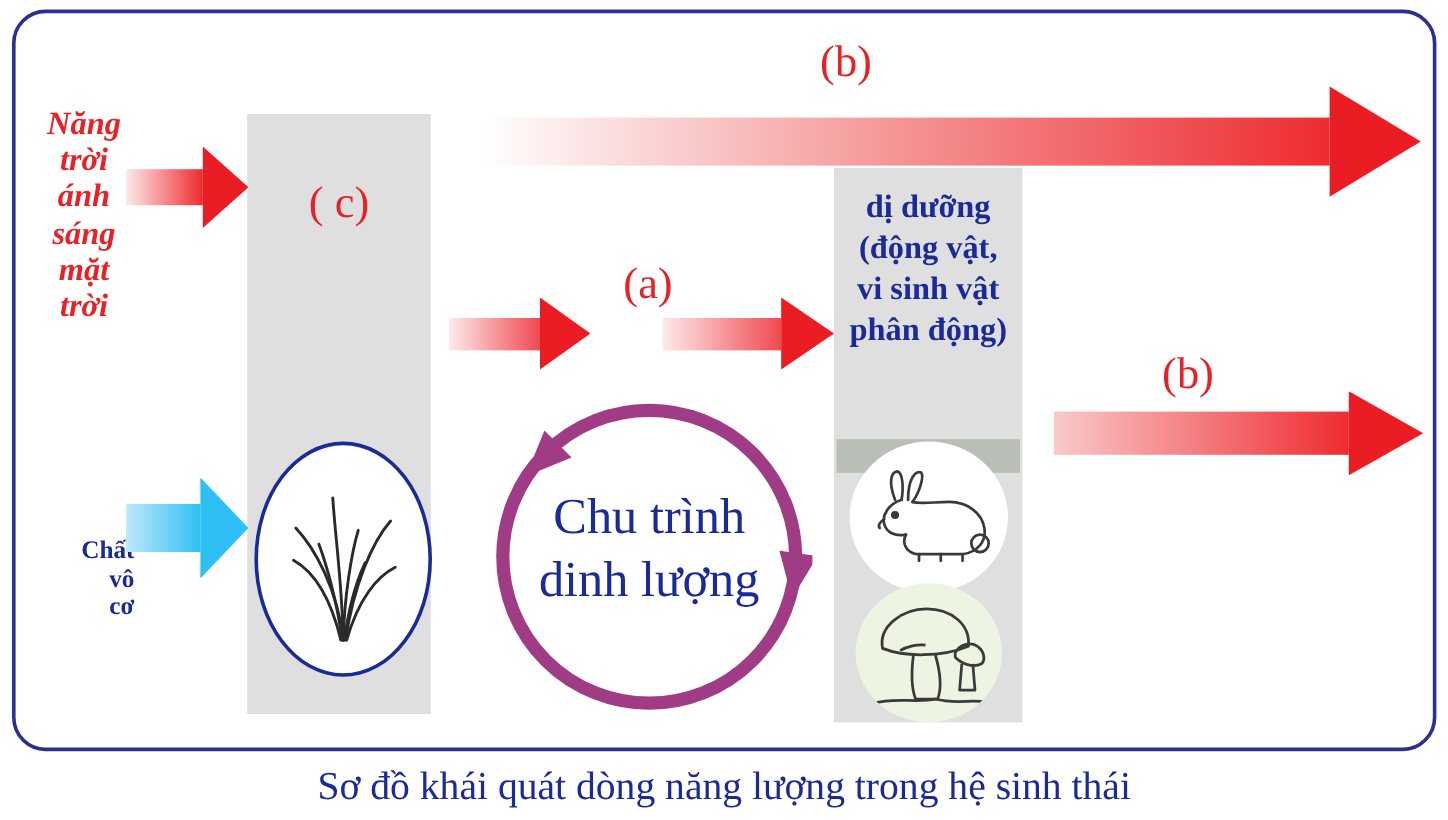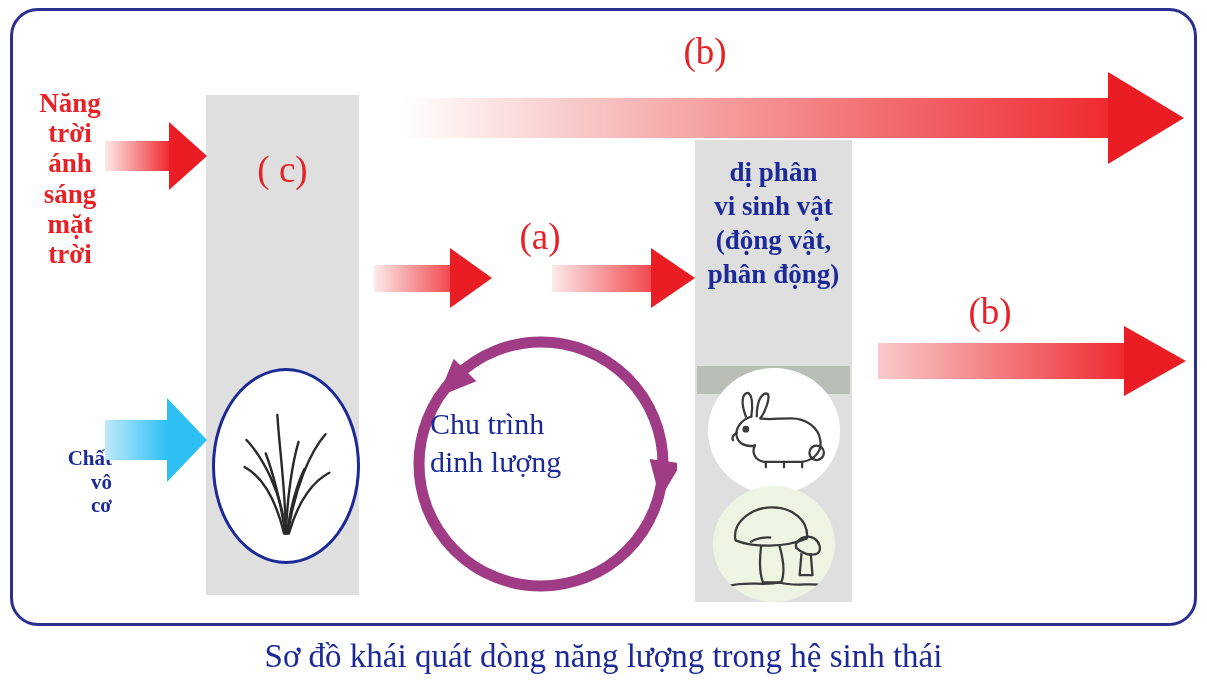--- a/index.html
+++ b/index.html
@@ -3,24 +3,24 @@
 <meta charset="utf-8">
 <style>
   html,body{margin:0;padding:0;background:#ffffff;}
   #stage{position:relative;width:1207px;height:683px;background:#ffffff;overflow:hidden;
          font-family:"Liberation Serif",serif;}
   .abs{position:absolute;}
   .frame{position:absolute;left:10px;top:8px;width:1181px;height:612px;
          border:3px solid var(--frame-navy,#2b2f90);border-radius:28px;}
   .col{position:absolute;background:var(--column-gray,#dfdfdf);}
   .label-big{font-size:37px;color:var(--red,#e82127);text-align:center;}
-  .solar{color:var(--red,#e82127);font-weight:bold;font-size:27px;line-height:1.12;text-align:center;}
+  .solar{color:var(--red,#e82127);font-weight:bold;font-size:27px;line-height:1.12;text-align:center;font-style:italic;}
   .navyline{color:var(--text-navy,#1b2a97);font-weight:bold;font-size:21px;line-height:1.12;text-align:right;margin-top:37px;}
   .hetero{color:var(--text-navy,#1b2a97);font-weight:bold;font-size:27px;line-height:1.26;text-align:center;}
-  .cycle-text{color:var(--text-navy,#1b2a97);font-size:30px;line-height:1.25;}
+  .cycle-text{color:var(--text-navy,#1b2a97);font-size:42px;line-height:1.25;text-align:center;}
   .caption{position:absolute;left:0;top:638px;width:1207px;text-align:center;
            color:var(--text-navy,#1b2a97);font-size:33px;}
   .circle-img{position:absolute;border-radius:50%;display:flex;align-items:center;justify-content:center;overflow:hidden;}
   .ellipse{position:absolute;left:212px;top:368px;width:142px;height:190px;background:#ffffff;
            border:3px solid var(--text-navy,#1b2a97);border-radius:50%;
            display:flex;align-items:center;justify-content:center;overflow:hidden;}
 </style>
 </head>
 <body>
 
@@ -141,23 +141,23 @@
           </g>
       </g>
     </svg>
   </div>
   <div class="abs cycle-text" style="left:430px;top:405px;width:222px;">
     <div>Chu trình</div>
     <div>dinh lượng</div>
   </div>
 
   <div class="abs hetero" style="left:697px;top:155px;width:153px;">
-    <div>dị phân</div>
+    <div>dị dưỡng</div>
+    <div>(động vật,</div>
     <div>vi sinh vật</div>
-    <div>(động vật,</div>
     <div>phân động)</div>
   </div>
 
   <div class="circle-img" style="left:708px;top:368px;width:132px;height:126px;background:#ffffff;">
     <svg width="118" height="90" viewBox="0 0 130 92">
       <g fill="none" stroke="#3a3a3a" stroke-width="2.5" stroke-linecap="round">
         <path d="M34,30 C28,14 30,5 36,4 C41,5 42,18 40,30"></path>
         <path d="M46,30 C46,12 52,3 58,5 C61,9 56,24 50,32"></path>
         <path d="M40,30 C28,34 22,44 24,52 C26,60 34,64 44,62"></path>
         <path d="M24,48 C20,50 18,54 20,56"></path>

